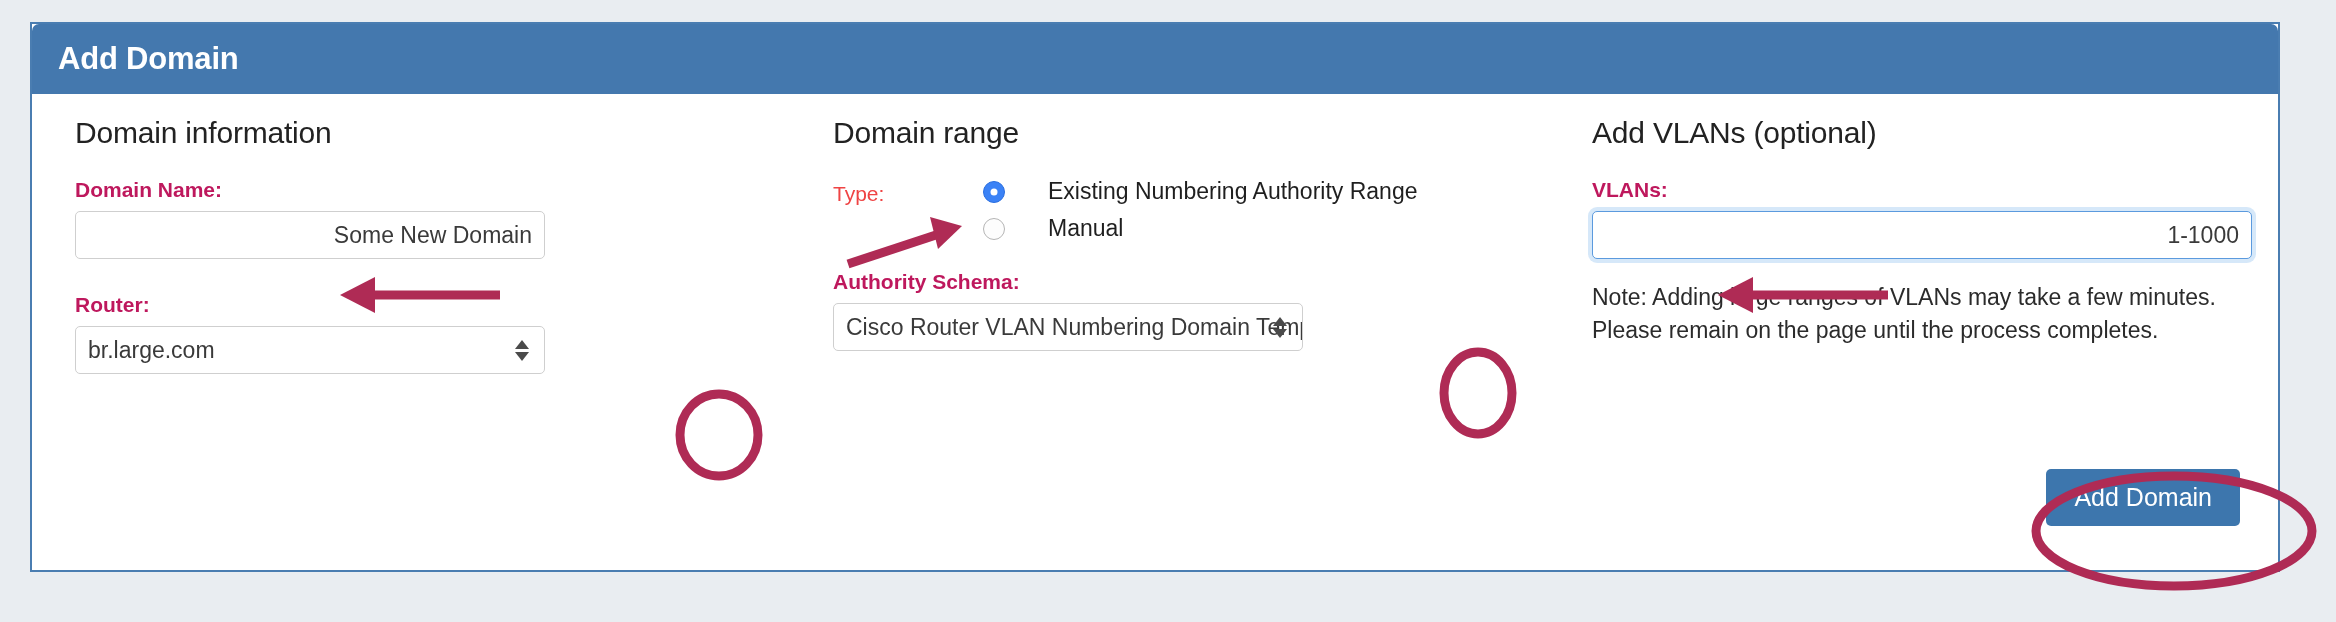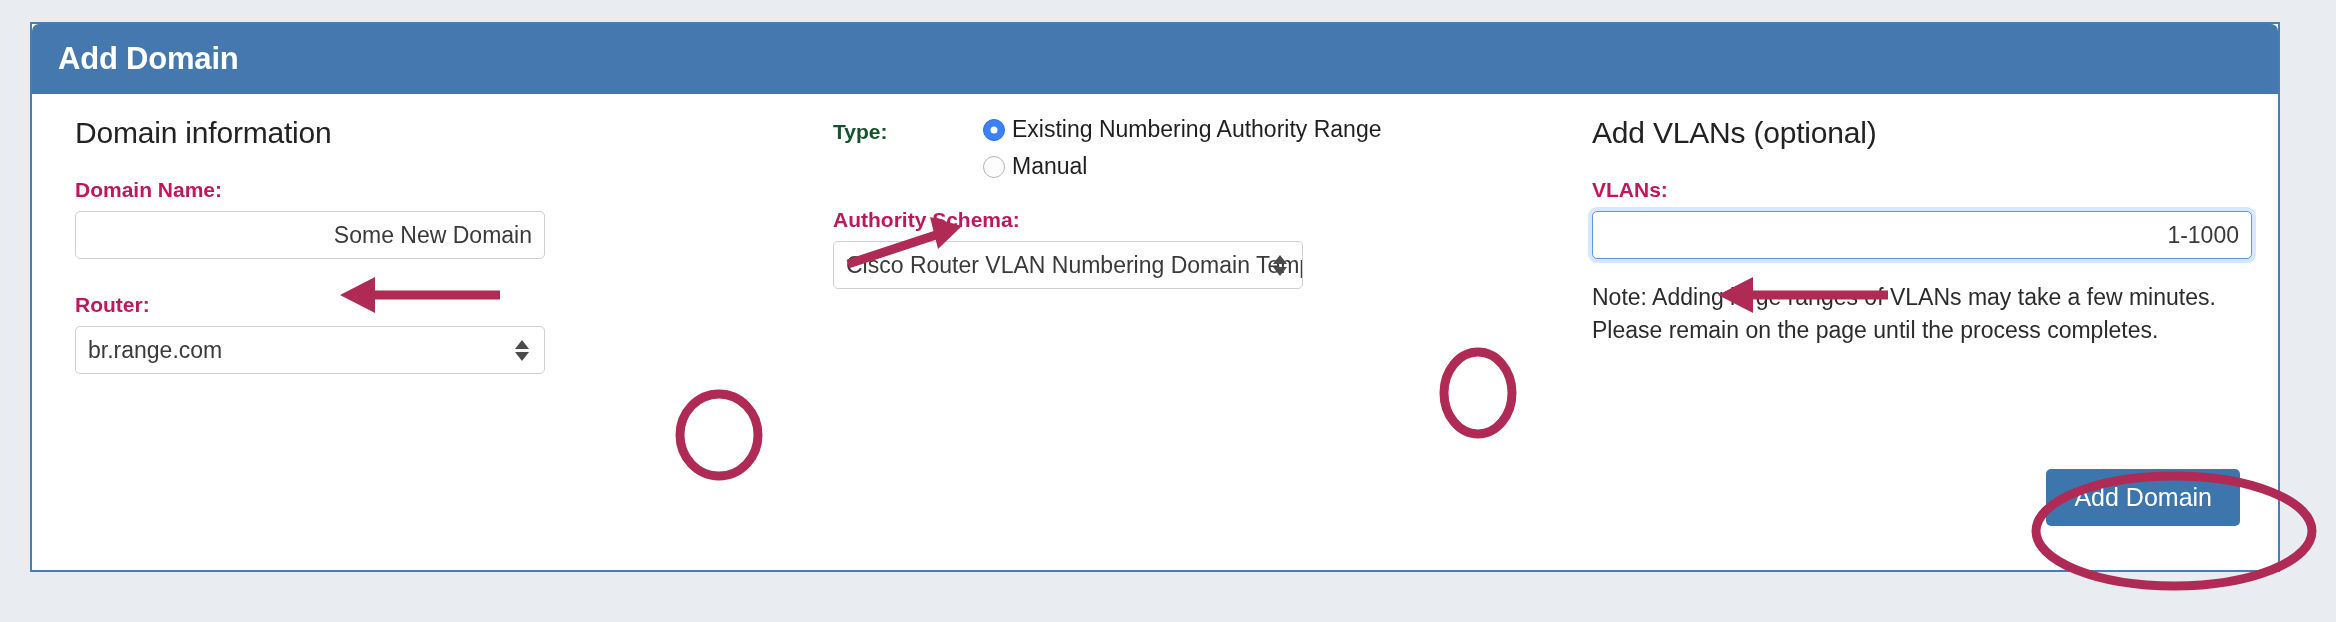--- a/index.html
+++ b/index.html
@@ -151,32 +151,33 @@
 
   .col-2 .select-wrap { width: 470px; }
 
   
   .type-row {
     display: flex;
     align-items: flex-start;
   }
   .type-label {
     font-size: 21px;
-    font-weight: bold;
-    color: #14532d;
+    font-weight: normal;
+    color: #ef4444;
     padding-top: 4px;
     width: 150px;
     flex: 0 0 150px;
   }
   .radio-group { padding-top: 0px; }
   .radio-item {
     display: flex;
     align-items: center;
     margin-bottom: 10px;
     cursor: default;
+    gap: 36px;
   }
   .radio {
     width: 22px;
     height: 22px;
     border-radius: 50%;
     box-sizing: border-box;
     flex: 0 0 22px;
     margin-right: 7px;
   }
   .radio.off {
@@ -255,29 +256,30 @@
       <div class="col col-1">
         <div class="col-title">Domain information</div>
 
         <label class="field-label">Domain Name:</label>
         <input class="text-input" type="text" value="Some New Domain" style="">
 
         <div style="height:34px"></div>
 
         <label class="field-label">Router:</label>
         <div class="select-wrap">
-          <div class="select-box">br.range.com</div>
+          <div class="select-box">br.large.com</div>
           <span class="select-arrows">
             <i class="up"></i>
               <i class="down"></i>
           </span>
         </div>
       </div>
 
       <div class="col col-2">
+        <div class="col-title">Domain range</div>
 
         <div class="type-row">
           <span class="type-label">Type:</span>
           <div class="radio-group">
             <div class="radio-item">
               <span class="radio on"></span>
               <span class="radio-text">Existing Numbering Authority Range</span>
             </div>
             <div class="radio-item">
               <span class="radio off"></span>

